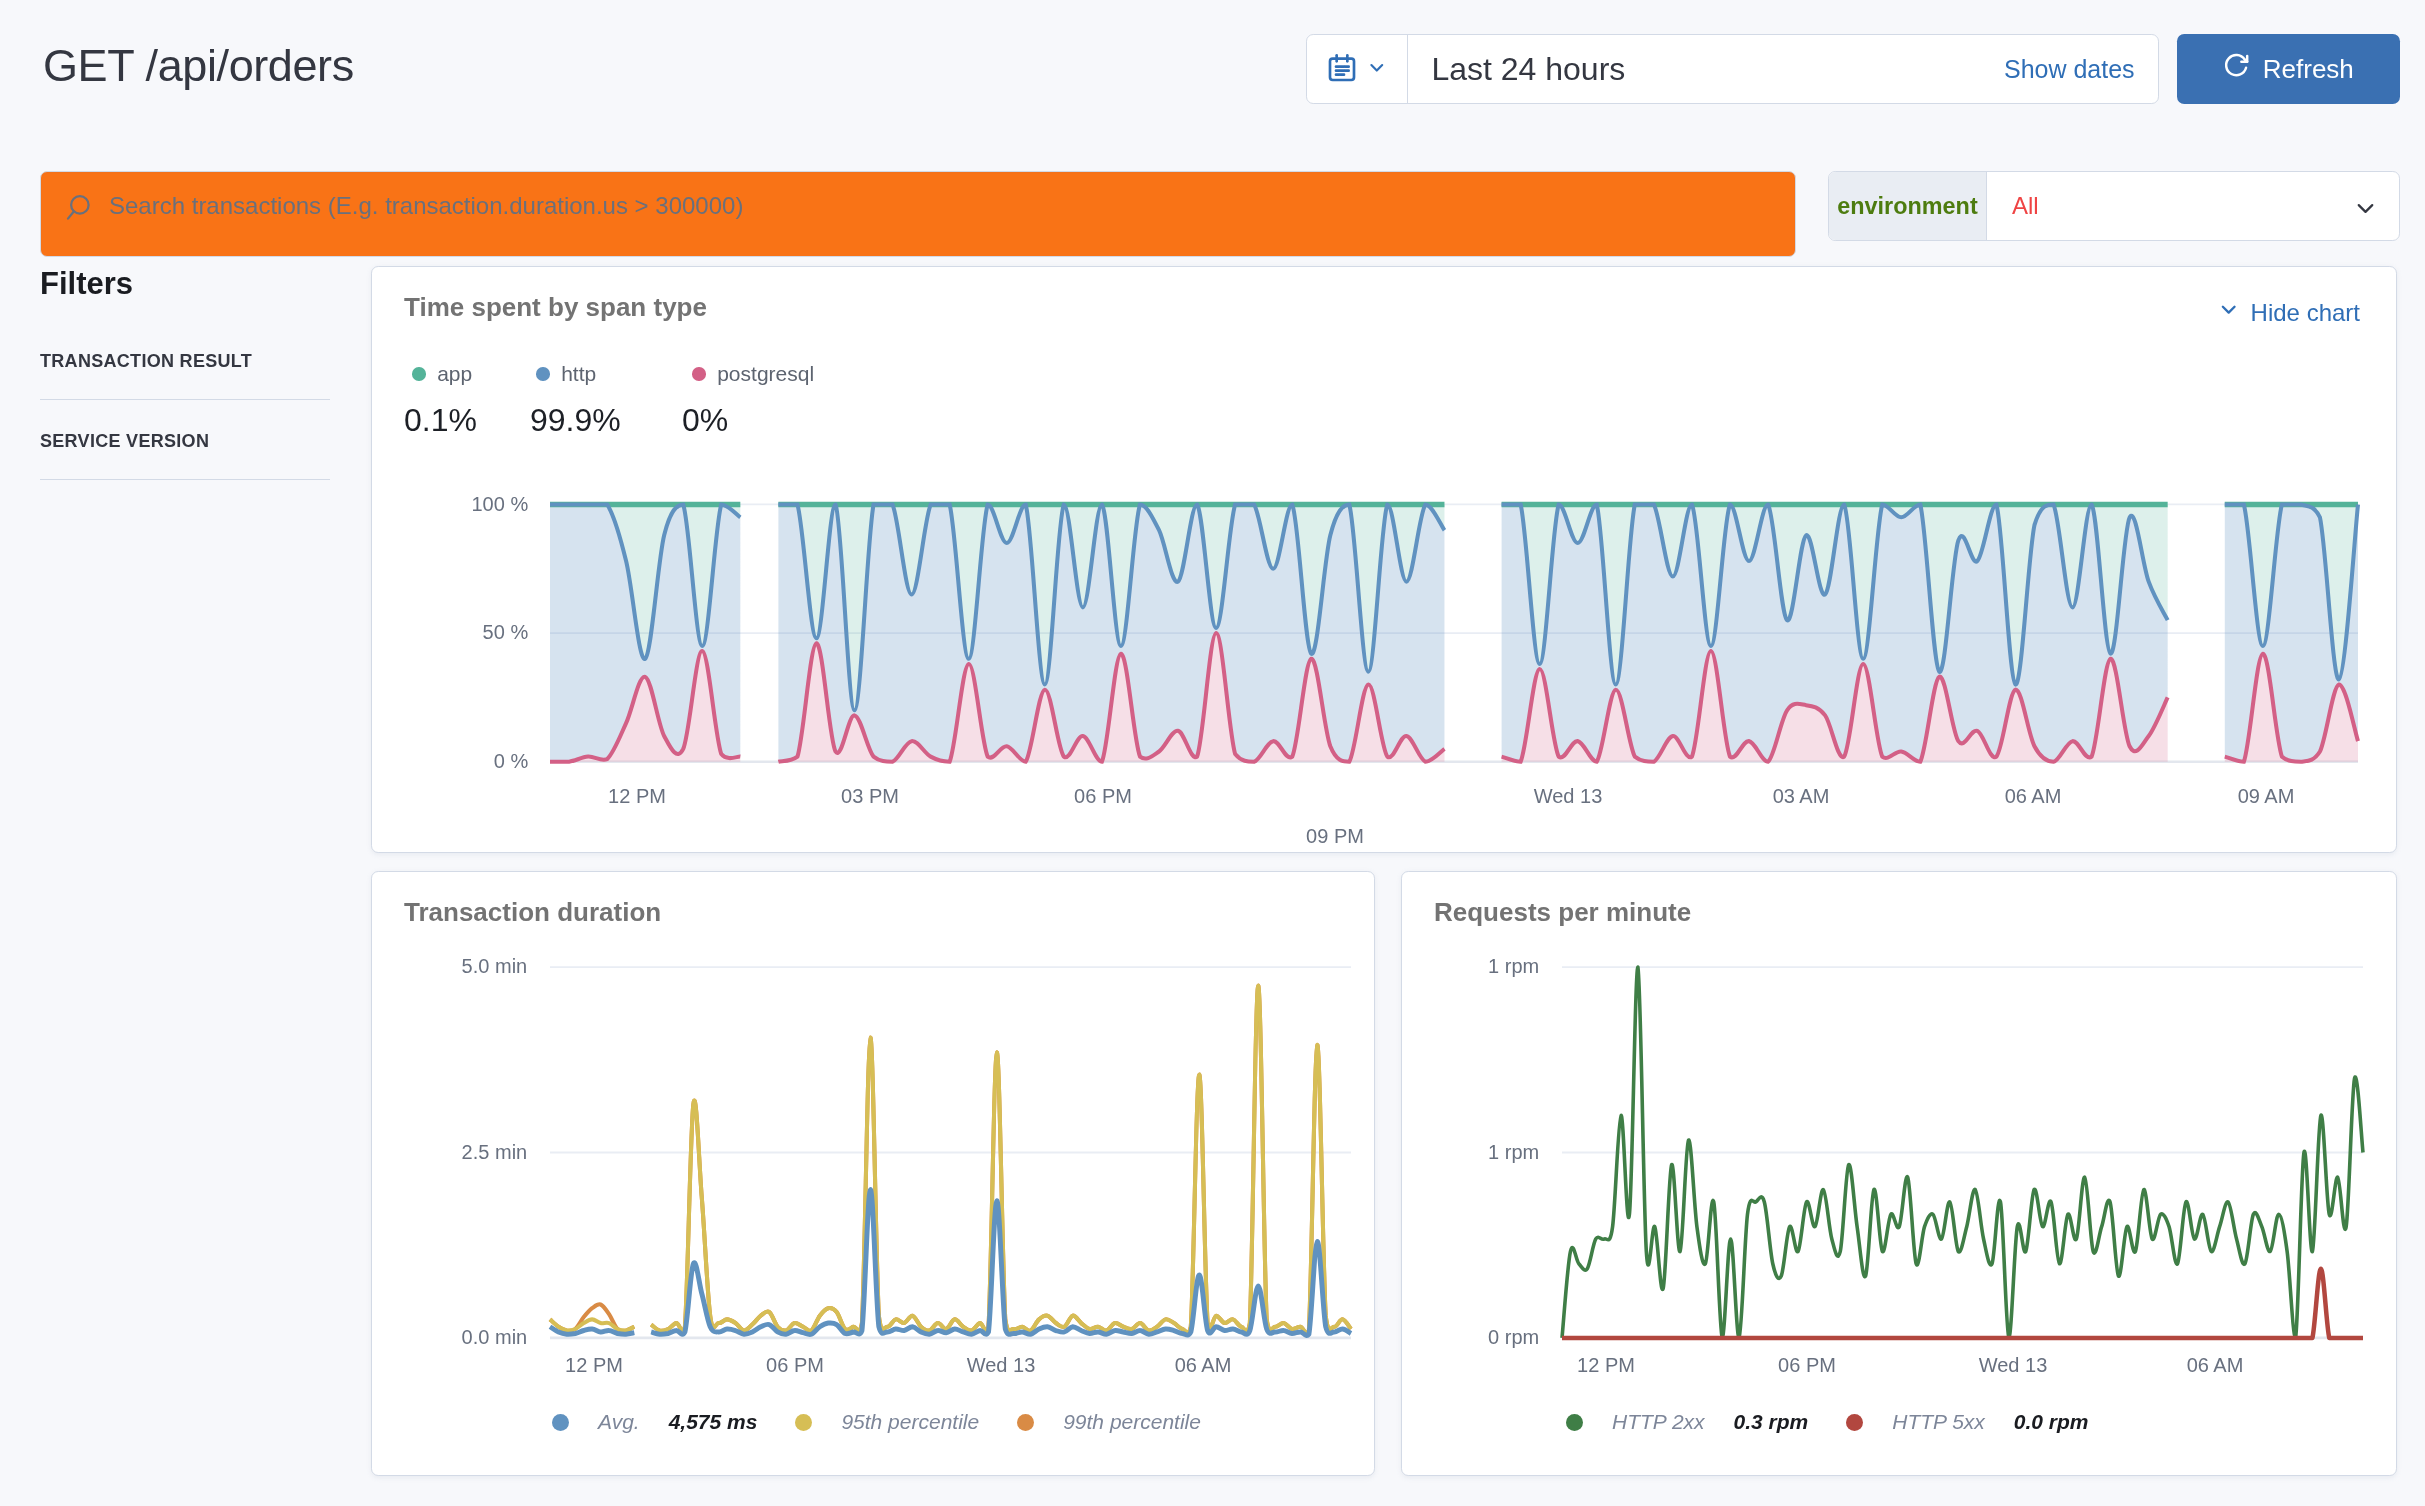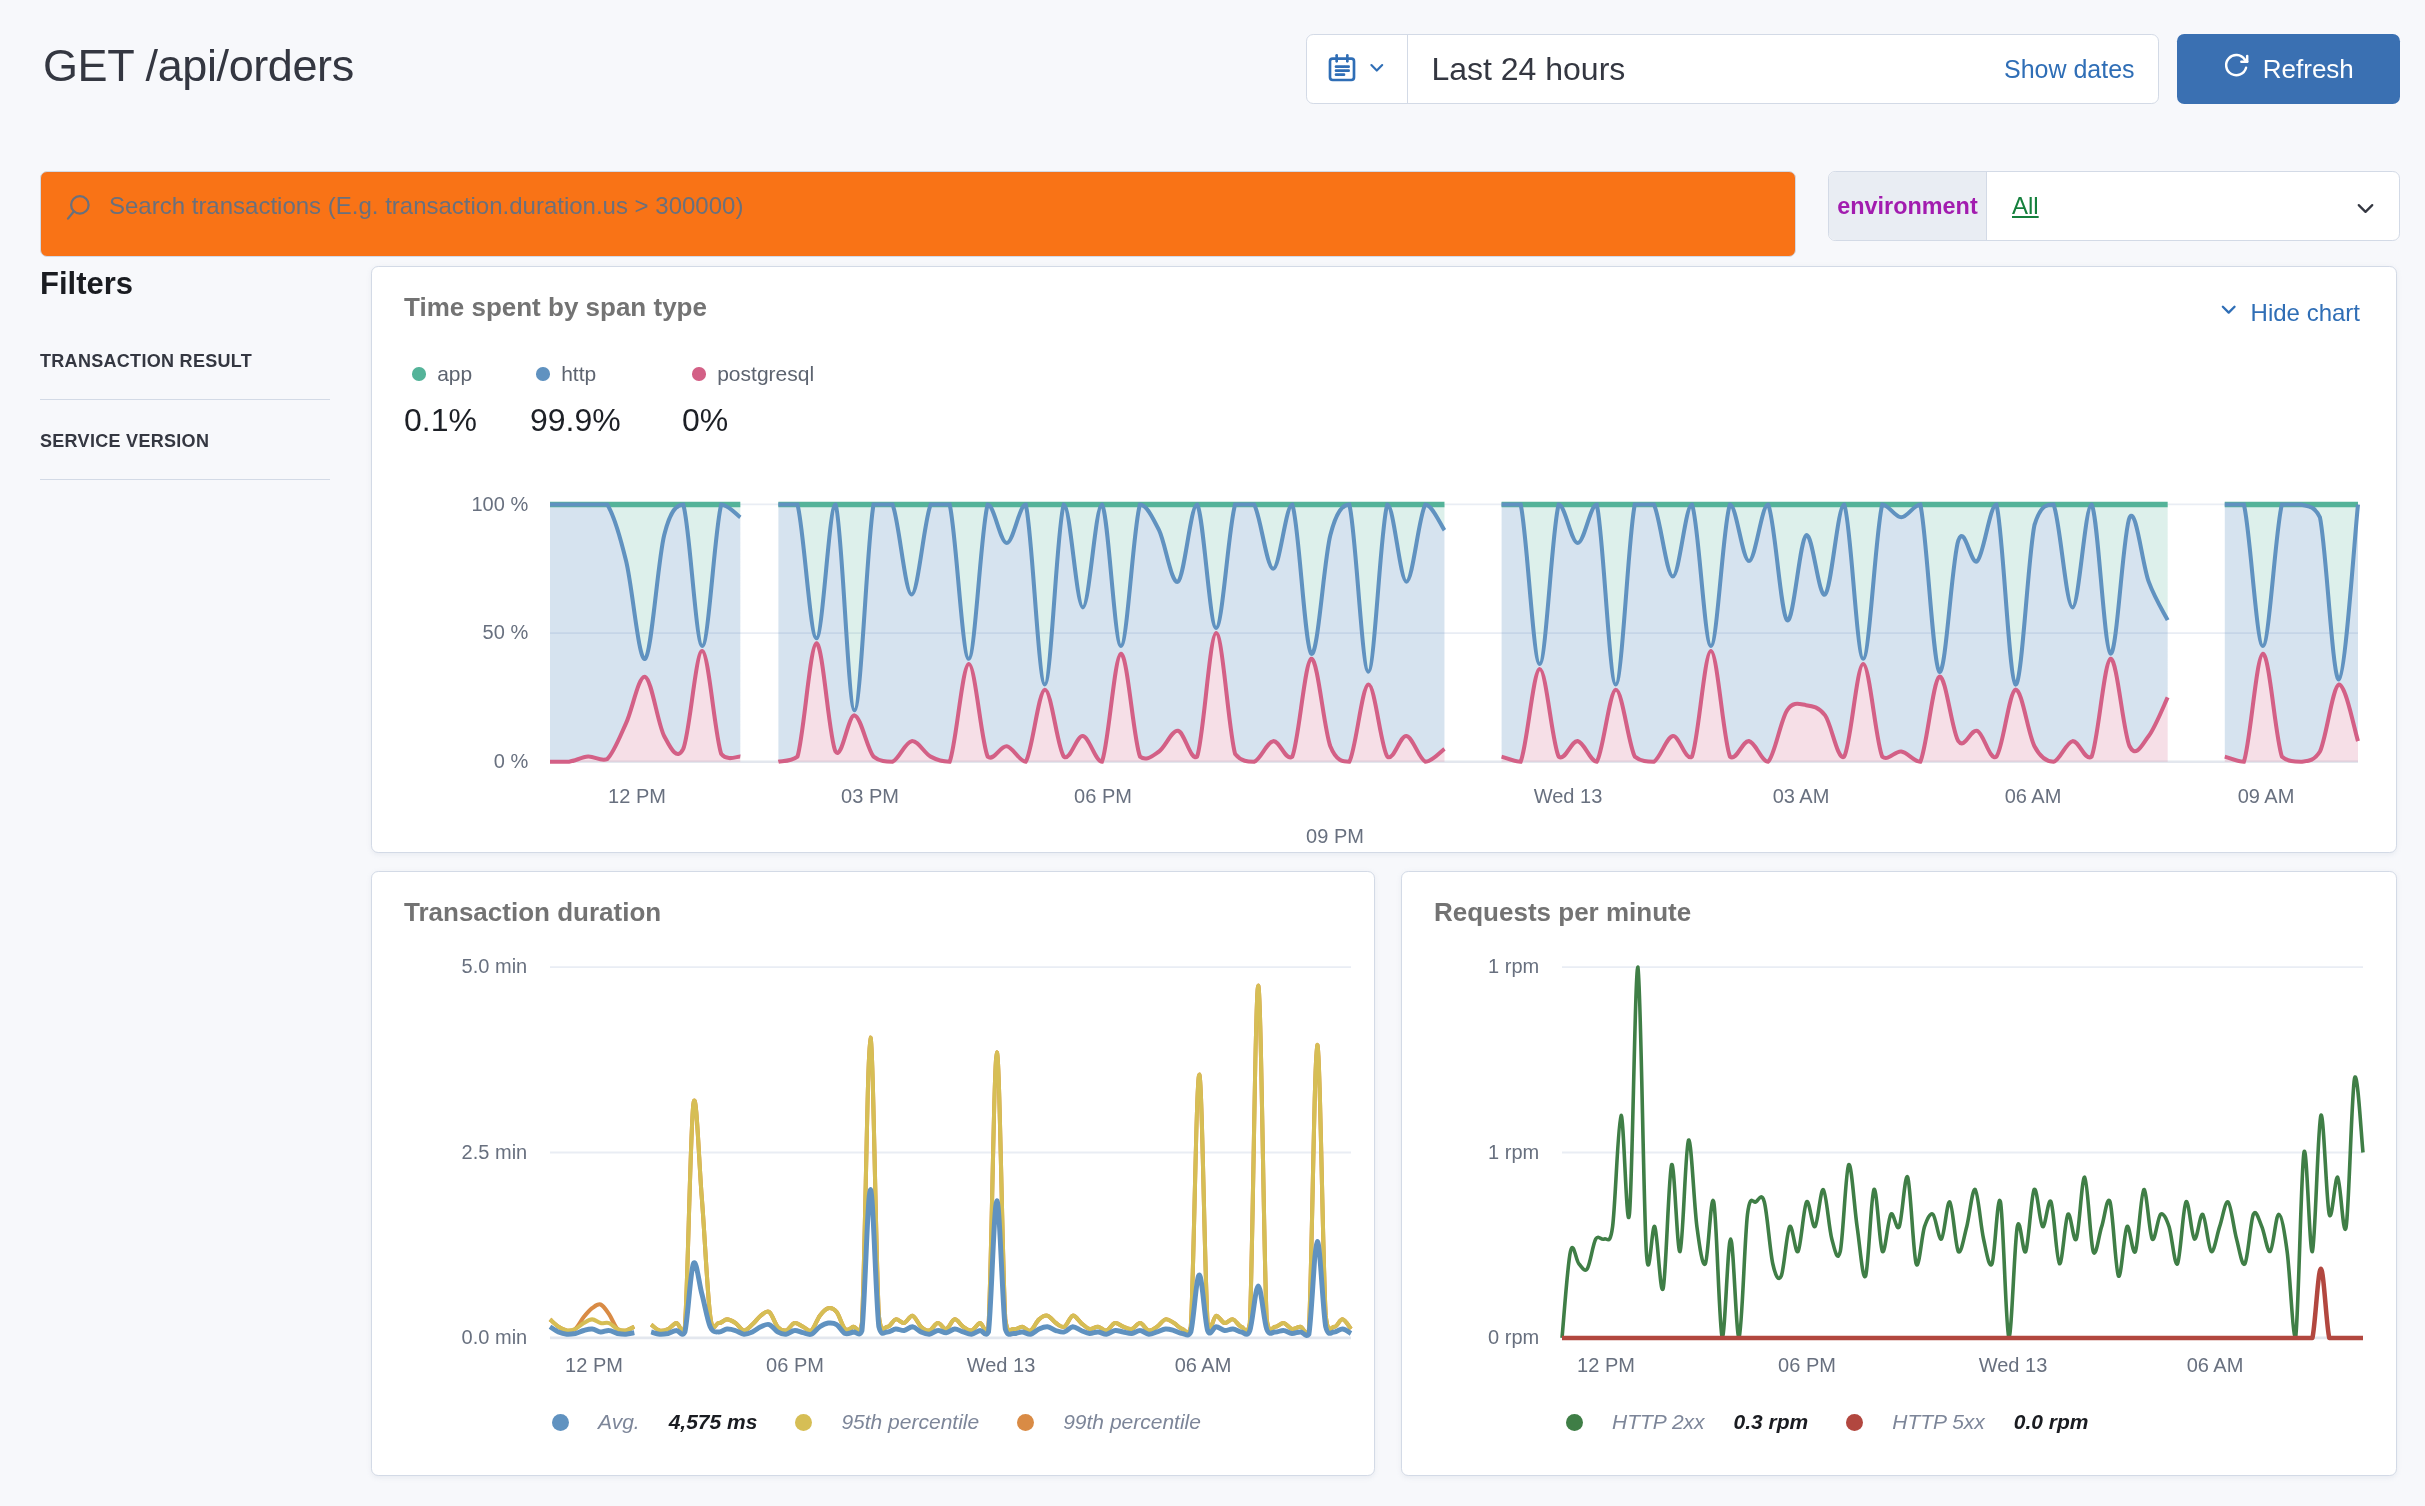--- a/index.html
+++ b/index.html
@@ -13,22 +13,22 @@
   .range-text { flex:1; padding-left:23.4px; font-size:32px; color:#343741; }
   .show-dates { padding-right:23.4px; font-size:25px; font-weight:500; color:#2f6eb6; text-decoration:none; cursor:pointer; }
   .refresh-btn { position:absolute; left:2177px; top:34px; width:223px; height:70px; background:#3a70b2; border:none; border-radius:7.2px; color:#fff; font-size:26px; font-weight:500; font-family:inherit; display:flex; align-items:center; justify-content:center; gap:12.6px; cursor:pointer; }
 
   
   .searchbox { position:absolute; left:40px; top:171px; width:1756px; height:86px; background:#f97316; border:0.9px solid #d3dae6; border-radius:7px; box-shadow:inset 0 0.9px 1.8px rgba(100,110,130,.06); }
   .searchbox svg { position:absolute; left:21.6px; top:21px; }
   .searchbox input { position:absolute; left:68px; top:0; width:1664px; height:68px; border:none; outline:none; font-size:24px; font-family:inherit; color:#343741; background:transparent; }
   .searchbox input::placeholder { color:#69707d; }
   .envgroup { position:absolute; left:1828px; top:171px; width:572px; height:70px; display:flex; border:0.9px solid #d3dae6; border-radius:7.2px; background:#fff; overflow:hidden; }
-  .envlabel { width:158px; background:#e9edf3; border-right:0.9px solid #d3dae6; font-size:23.4px; font-weight:600; color:#a21caf; display:flex; align-items:center; justify-content:center; }
-  .envselect { flex:1; position:relative; display:flex; align-items:center; padding-left:25px; font-size:24px; color:#15803d; cursor:pointer;text-decoration:underline; }
+  .envlabel { width:158px; background:#e9edf3; border-right:0.9px solid #d3dae6; font-size:23.4px; font-weight:600; color:#4d7c0f; display:flex; align-items:center; justify-content:center; }
+  .envselect { flex:1; position:relative; display:flex; align-items:center; padding-left:25px; font-size:24px; color:#ef4444; cursor:pointer; }
   .envselect svg { position:absolute; right:20px; top:22.5px; }
 
   
   .filters { position:absolute; left:40px; top:266px; width:290px; }
   .filters h2 { font-size:31px; font-weight:700; color:#1a1c21; }
   .fsec { font-size:18px; font-weight:700; color:#343741; letter-spacing:0.3px; padding-bottom:27px; border-bottom:0.9px solid #d3dae6; cursor:pointer; }
   .fsec.first { margin-top:49px; }
   .fsec.next { padding-top:31px; }
 
   

